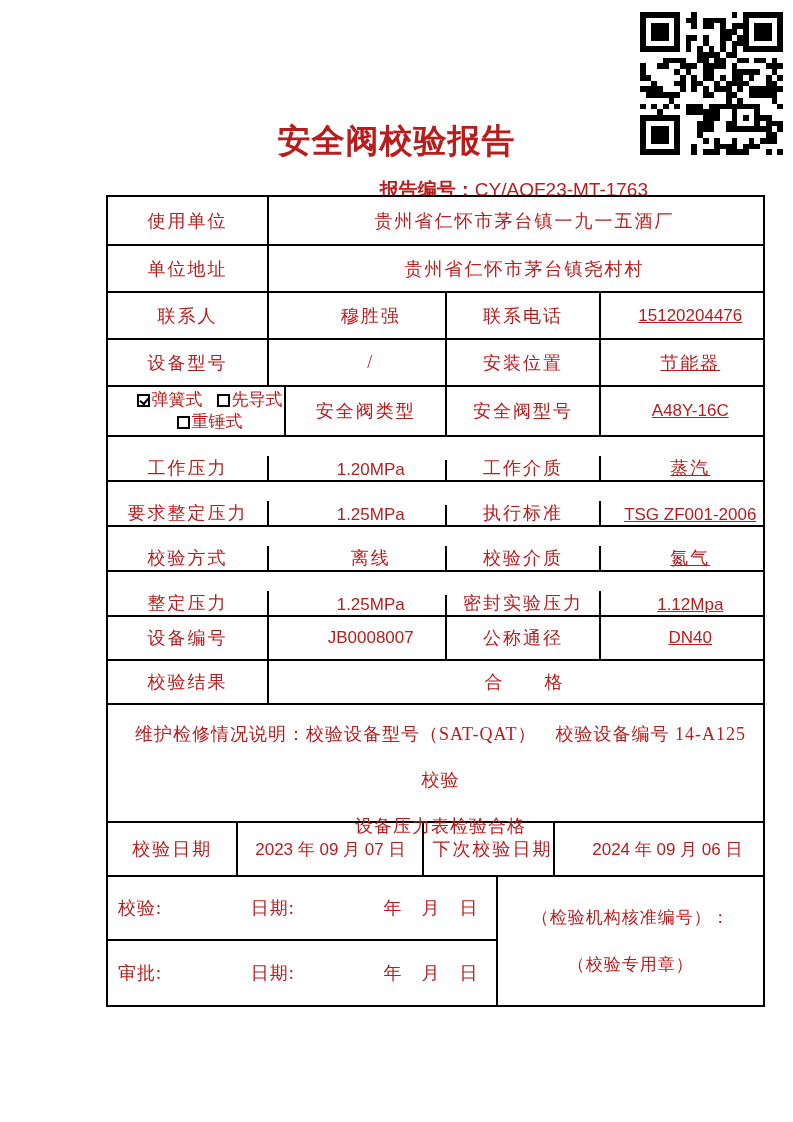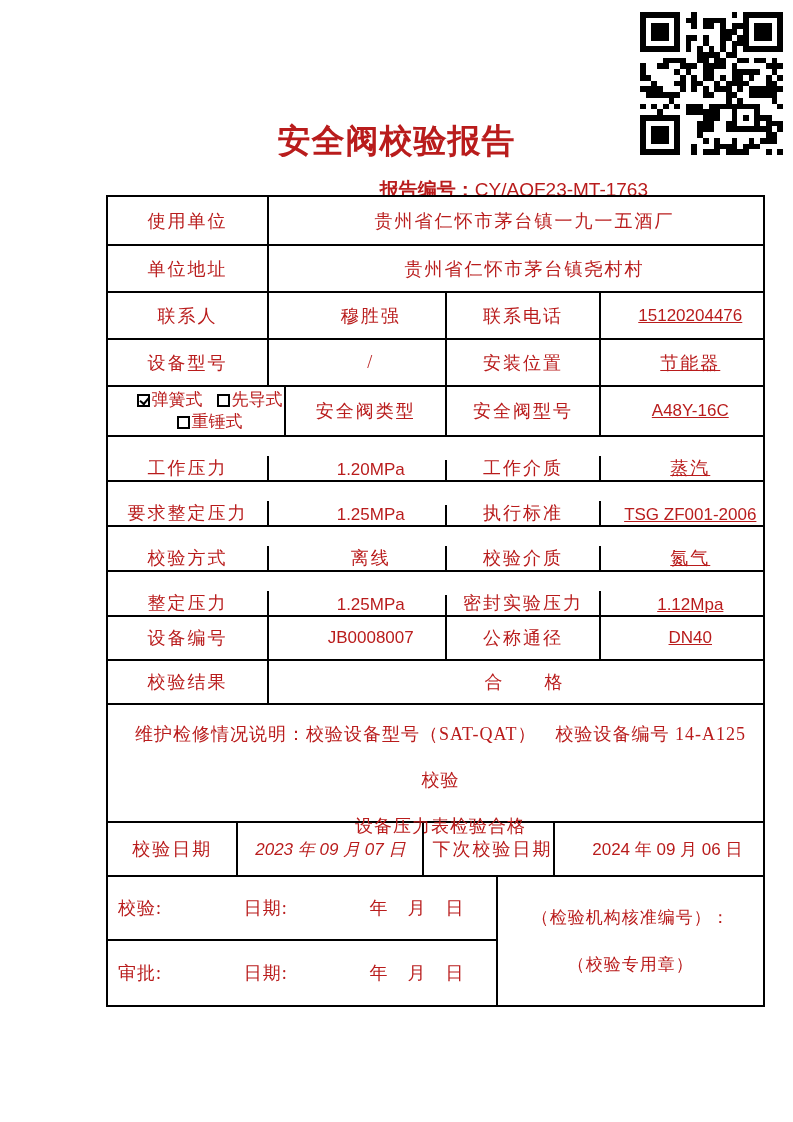--- a/index.html
+++ b/index.html
@@ -52,27 +52,27 @@
   .box.checked::after { content: ""; position: absolute; left: 1px; top: 1px;
          width: 7px; height: 4px; border-left: 2px solid #000; border-bottom: 2px solid #000;
          transform: rotate(-50deg); }
 
   
   .note-cell { display: block; width: 100%; padding: 6px 8px 0 18px; text-align: center;
                font-family: "Liberation Serif", "DejaVu Serif", serif; font-size: 18px;
                letter-spacing: 1px; line-height: 46px; }
 
   
-  .d1 { width: 19.9%; } .d2 { width: 28.4%; font-style: italic; } .d3 { width: 19.9%; padding-left: 8px; } .d4 { flex: 1; }
+  .d1 { width: 19.9%; } .d2 { width: 28.4%; } .d3 { width: 19.9%; padding-left: 8px; } .d4 { flex: 1; }
 
   
   .sig-section { display: flex; align-items: stretch; border-top: 2px solid #000; }
   .sig-left { width: 59.6%; border-right: 2px solid #000; display: flex; flex-direction: column; }
   .sig-row { display: flex; align-items: center; justify-content: space-between;
-             padding: 0 32px 0 10px;
+             padding: 0 18px 0 10px;
              font-family: "Liberation Serif", "DejaVu Serif", serif; font-size: 18px; letter-spacing: 1px; }
   .sig-row.first { height: 62px; }
   .sig-row.second { height: 66px; border-top: 2px solid #000; }
   .sig-right { flex: 1; display: flex; flex-direction: column; align-items: center;
                justify-content: center; gap: 24px;
                font-family: "Liberation Serif", "DejaVu Serif", serif; font-size: 17px; letter-spacing: 1px; }
 </style>
 </head>
 <body>
 

